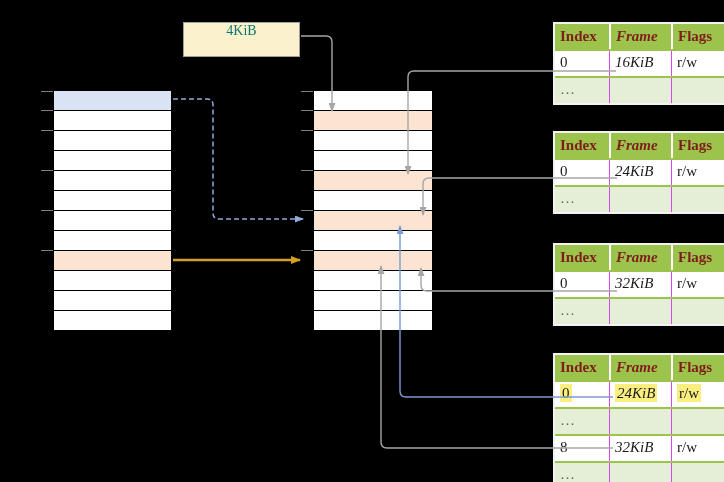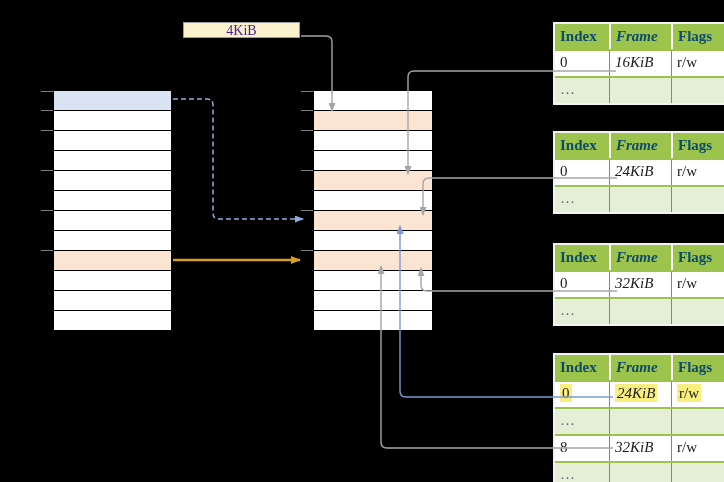--- a/index.html
+++ b/index.html
@@ -13,32 +13,32 @@
     border:1px solid #000;box-sizing:border-box;
   }
   .srow{height:20px;border-bottom:1px solid #000;box-sizing:border-box;background:#fff;}
   .srow:last-child{border-bottom:none;}
   .srow.blue{background:#DAE3F3;}
   .srow.orange{background:#FBE5D2;}
   .srow.white{background:#fff;}
   .tick{position:absolute;width:12px;height:1px;background:#7F7F7F;left:-13px;}
   
   .sizebox{
-    position:absolute;left:183px;top:22px;width:117px;height:16px;
+    position:absolute;left:183px;top:22px;width:117px;height:35px;
     background:#FCF1CD;border:1px solid #9E9E9E;box-sizing:border-box;
-    text-align:center;font-size:14px;line-height:16px;color:#4c1d95;
+    text-align:center;font-size:14px;line-height:16px;color:#0f766e;
   }
   
   .ftable{
     position:absolute;left:553px;width:169px;
     border:2px solid #F2F2F2;box-sizing:content-box;background:#fff;
   }
   .fthead{display:flex;background:#9CC34B;height:25px;}
   .fthead .fcell{
-    color:#0c4a6e;font-weight:bold;font-size:15px;line-height:25px;
+    color:#7f1d1d;font-weight:bold;font-size:15px;line-height:25px;
     border-left:2px solid #fff;box-sizing:border-box;
   }
   .fthead .fcell:first-child{border-left:none;}
   .ftrow{display:flex;height:25px;border-top:2px solid #9CC34B;background:#fff;}
   .ftrow.shade{background:#E5EED6;color:#666;}
   .fcell{
     width:54px;padding-left:5px;font-size:15px;line-height:23px;color:#1a1a1a;
     box-sizing:border-box;overflow:hidden;white-space:nowrap;
   }
   .ftrow .fcell{border-left:1px solid #d946ef;}

